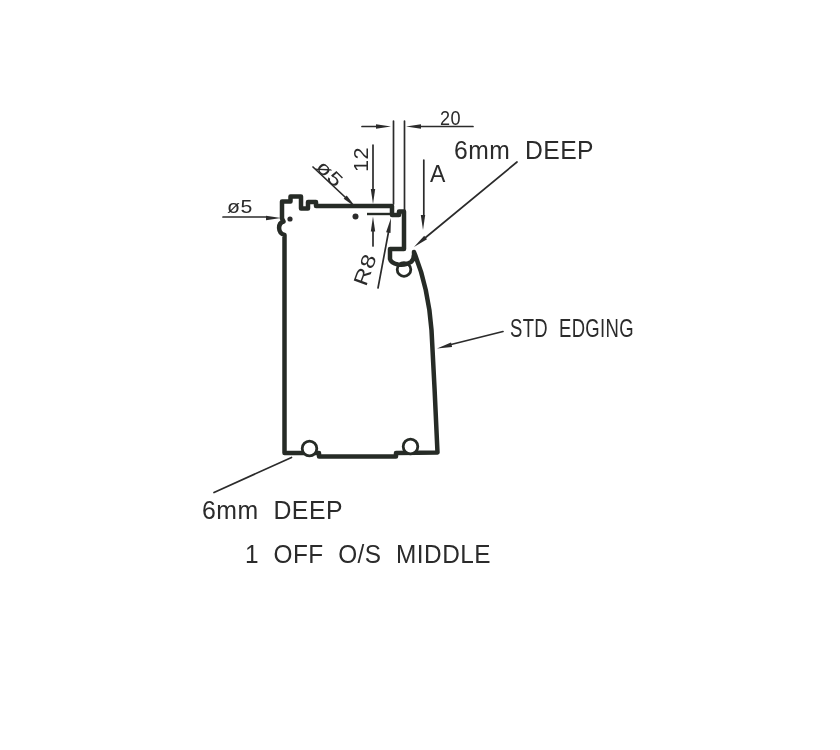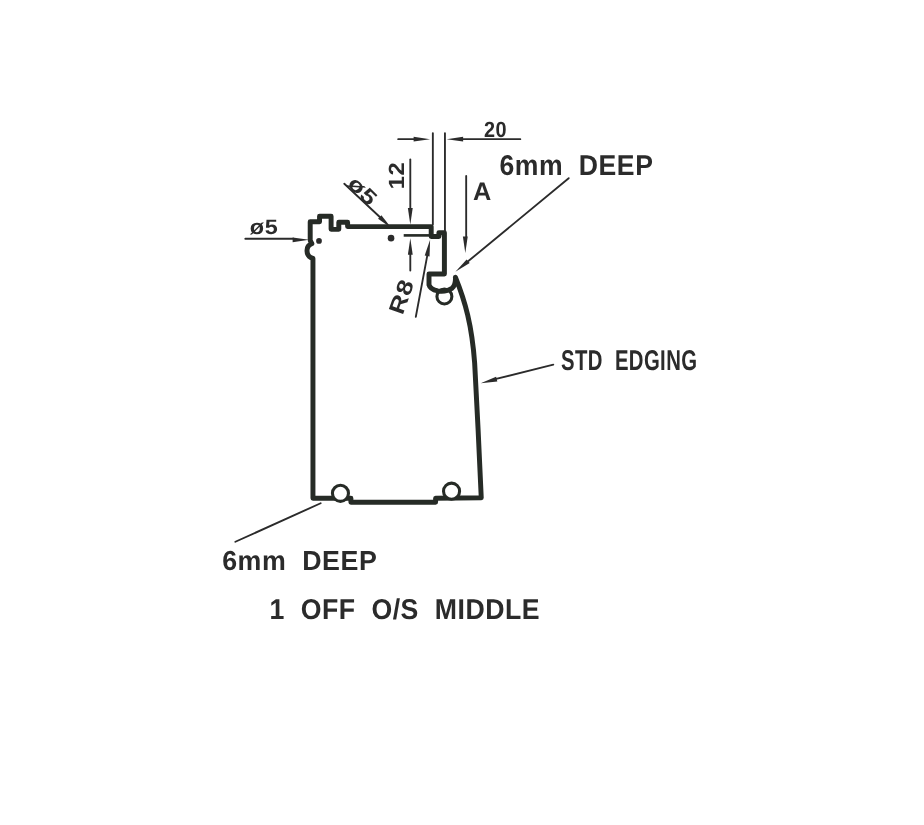--- a/index.html
+++ b/index.html
@@ -2,21 +2,20 @@
 <html style="--ink: #2b2b2b; --profile: #262b26; --paper: #ffffff;"><head>
 <meta charset="utf-8">
 <style>
   html,body{margin:0;padding:0;background:#fff;}
   .canvas{
     position:relative;
     width:840px;height:578px;
     background:var(--paper,#ffffff);
     overflow:hidden;
     font-family:"Liberation Sans", sans-serif;
-    font-weight:bold;
   }
   svg{display:block;}
   .profile{
     fill:none;
     stroke:var(--profile,#262b26);
     stroke-width:4.5;
     stroke-linejoin:round;
     stroke-linecap:round;
   }
   .feature-circle{

